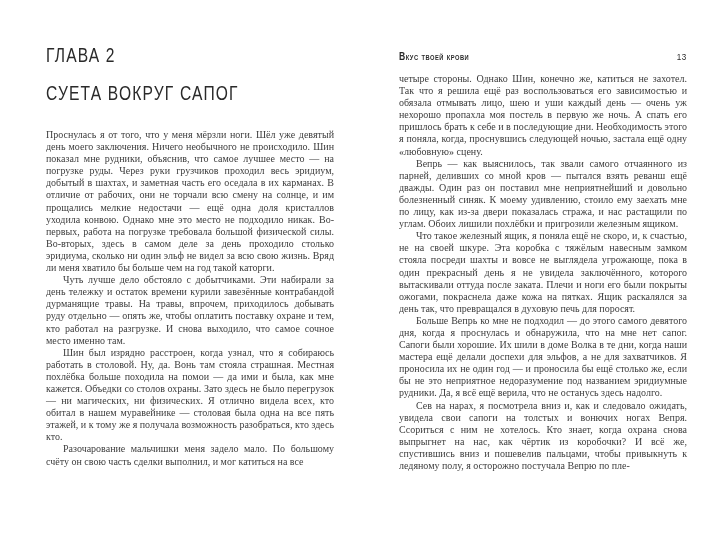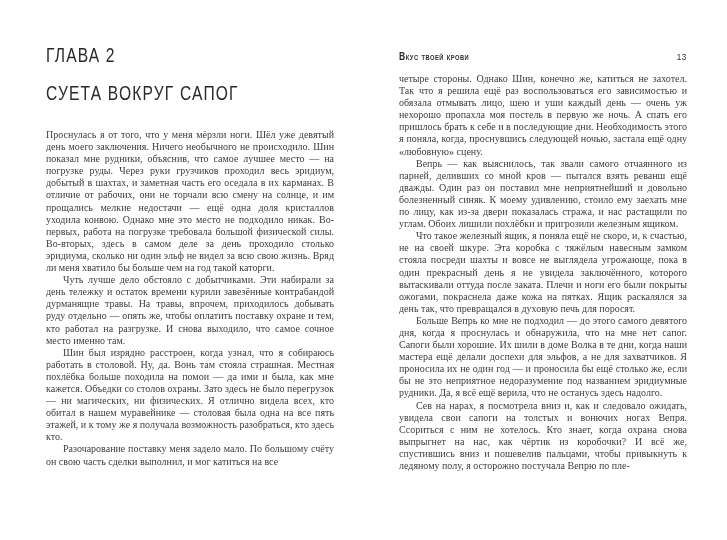--- a/index.html
+++ b/index.html
@@ -91,21 +91,21 @@
 
 <div class="spread">
 
   <div class="page page-left">
     <h1 class="display chapter-label">ГЛАВА 2</h1>
     <h2 class="display chapter-title">СУЕТА ВОКРУГ САПОГ</h2>
     <div class="body-text">
       <p class="no-indent">Проснулась я от того, что у меня мёрзли ноги. Шёл уже девятый день моего заключения. Ничего необычного не происходило. Шин показал мне рудники, объяснив, что самое лучшее место — на погрузке руды. Через руки грузчиков проходил весь эридиум, добытый в шахтах, и заметная часть его оседала в их карманах. В отличие от рабочих, они не торчали всю смену на солнце, и им прощались мелкие недостачи — ещё одна доля кристаллов уходила конвою. Однако мне это место не подходило никак. Во-первых, работа на погрузке требовала большой физической силы. Во-вторых, здесь в самом деле за день проходило столько эридиума, сколько ни один эльф не видел за всю свою жизнь. Вряд ли меня хватило бы больше чем на год такой каторги.</p>
       <p>Чуть лучше дело обстояло с добытчиками. Эти набирали за день тележку и остаток времени курили завезённые контрабандой дурманящие травы. На травы, впрочем, приходилось добывать руду отдельно — опять же, чтобы оплатить поставку охране и тем, кто работал на разгрузке. И снова выходило, что самое сочное место именно там.</p>
       <p>Шин был изрядно расстроен, когда узнал, что я собираюсь работать в столовой. Ну, да. Вонь там стояла страшная. Местная похлёбка больше походила на помои — да ими и была, как мне кажется. Объедки со столов охраны. Зато здесь не было перегрузок — ни магических, ни физических. Я отлично видела всех, кто обитал в нашем муравейнике — столовая была одна на все пять этажей, и к тому же я получала возможность разобраться, кто здесь кто.</p>
-      <p>Разочарование поставку меня задело мало. По большому счёту он свою часть сделки выполнил, и мог катиться на все</p>
+      <p>Разочарование мальчишки меня задело мало. По большому счёту он свою часть сделки выполнил, и мог катиться на все</p>
     </div>
   </div>
 
   <div class="page page-right">
     <div class="header-row">
       <span class="display running-header">Вкус твоей крови</span>
       <span class="display page-num">13</span>
     </div>
     <div class="body-text">
       <p class="no-indent">четыре стороны. Однако Шин, конечно же, катиться не захотел. Так что я решила ещё раз воспользоваться его зависимостью и обязала отмывать лицо, шею и уши каждый день — очень уж нехорошо пропахла моя постель в первую же ночь. А спать его пришлось брать к себе и в последующие дни. Необходимость этого я поняла, когда, проснувшись следующей ночью, застала ещё одну «любовную» сцену.</p>

